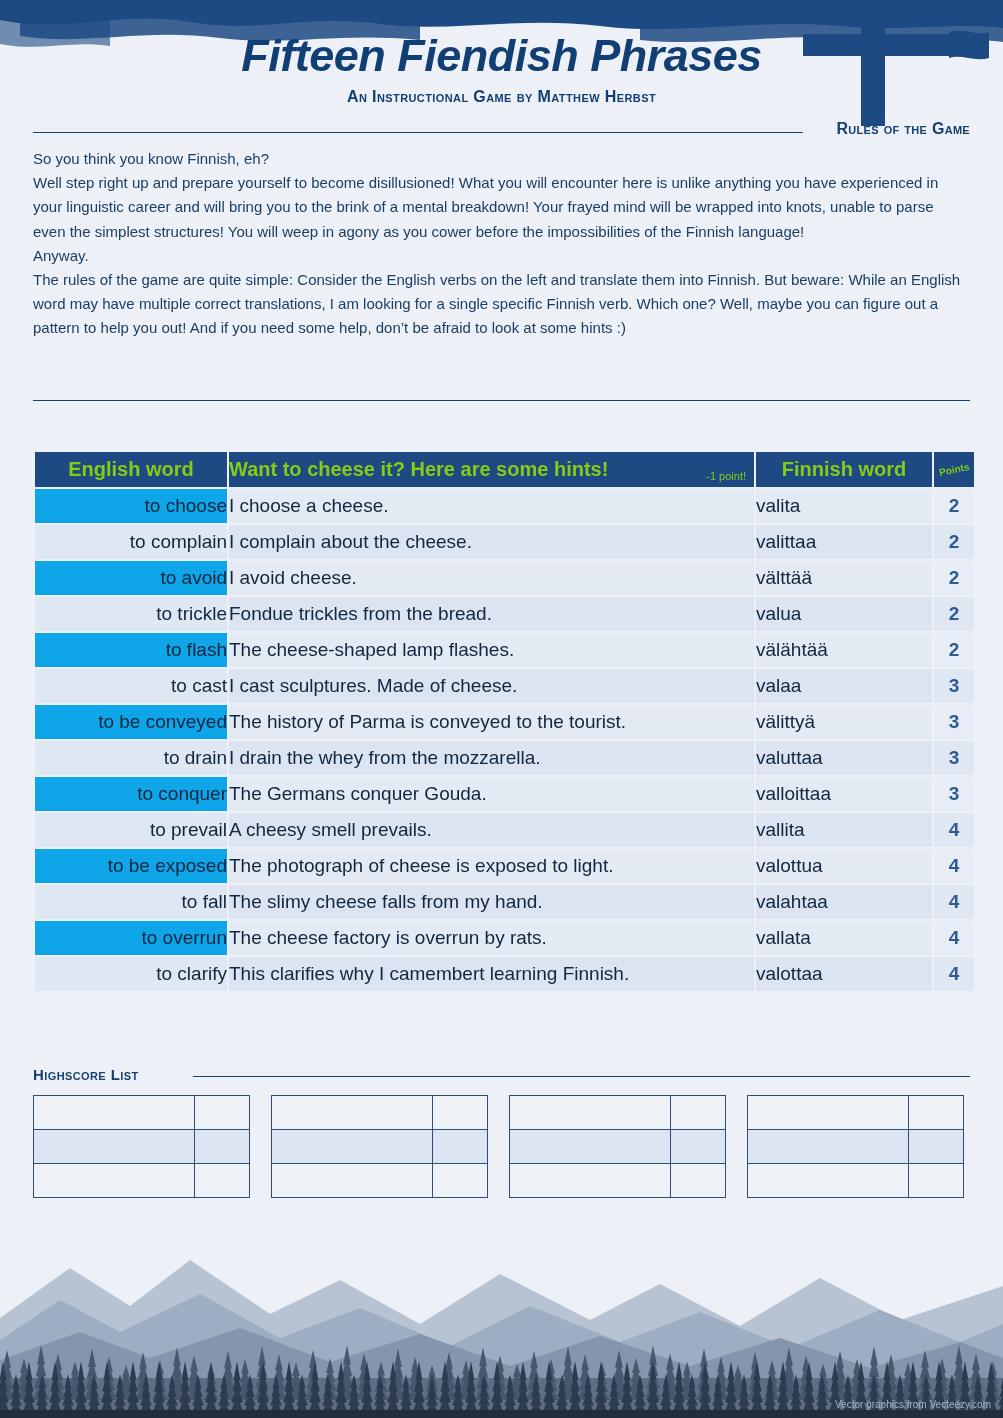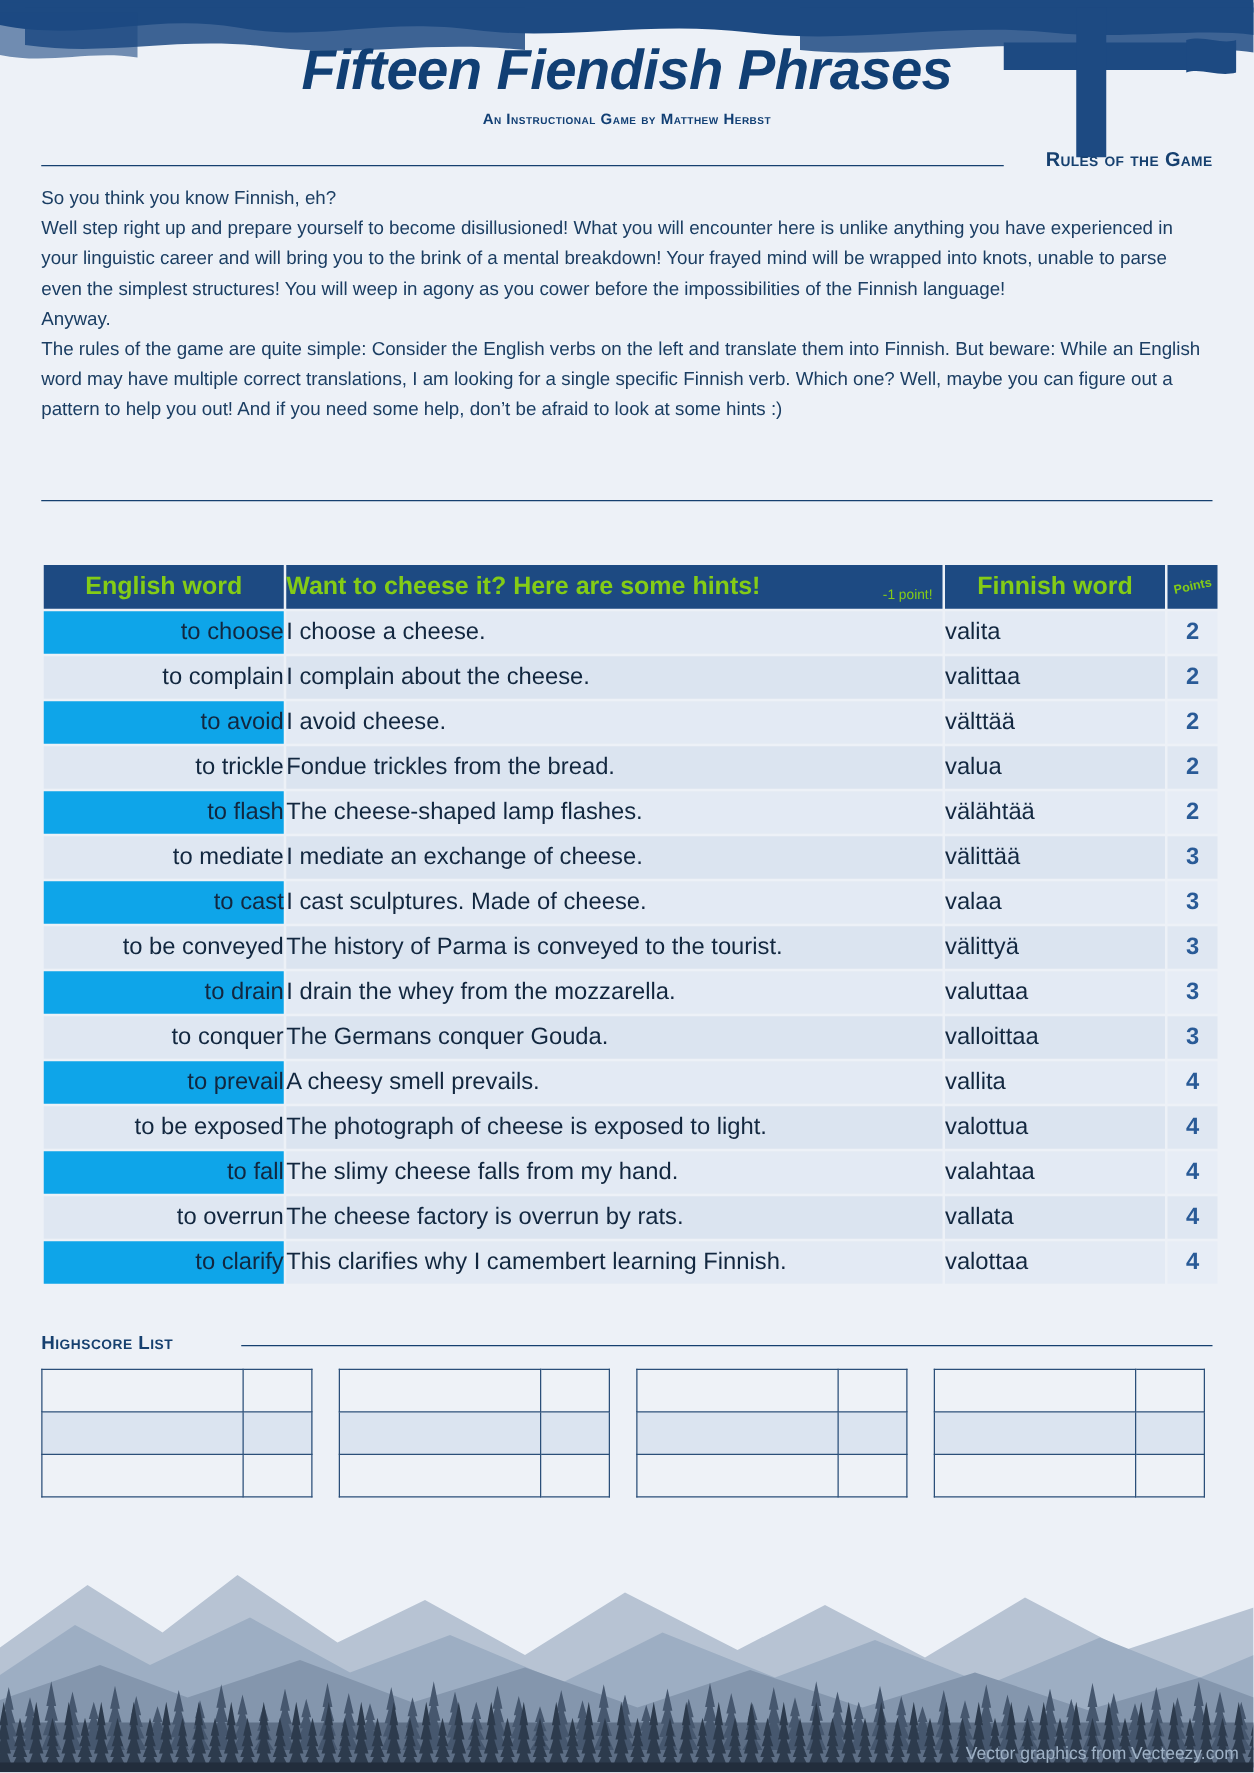--- a/index.html
+++ b/index.html
@@ -34,21 +34,21 @@
     font-weight: bold;
     color: #113f74;
     letter-spacing: -0.5px;
     font-family: "Liberation Sans", sans-serif;
     font-style: italic;
   }
   .subtitle {
     position: absolute;
     top: 88px; left: 0; width: 1003px;
     text-align: center;
-    font-size: 12px;
+    font-size: 16px;
     font-weight: bold;
     color: #113f74;
     letter-spacing: 0.4px;
     font-variant: small-caps;
   }
 
   
   .rules-head {
     position: absolute;
     top: 120px; left: 33px; width: 937px;
@@ -185,21 +185,21 @@
   
   .scenery {
     position: absolute;
     left: 0; bottom: 0;
     width: 1003px; height: 190px;
     overflow: hidden;
   }
   .credit {
     position: absolute;
     right: 12px; bottom: 8px;
-    font-size: 14px;
+    font-size: 10px;
     color: #9fb2c6;
     text-align: right;
   }
 </style>
 </head>
 <body>
 
 <div class="page">
 
   <div class="brush">
@@ -280,26 +280,20 @@
             <td class="fin">valua</td>
             <td class="pts">2</td>
           </tr>
           <tr>
             <td class="eng">to flash</td>
             <td class="hint">The cheese-shaped lamp flashes.</td>
             <td class="fin">välähtää</td>
             <td class="pts">2</td>
           </tr>
           <tr>
-            <td class="eng">to mediate</td>
-            <td class="hint">I mediate an exchange of cheese.</td>
-            <td class="fin">välittää</td>
-            <td class="pts">3</td>
-          </tr>
-          <tr>
             <td class="eng">to cast</td>
             <td class="hint">I cast sculptures. Made of cheese.</td>
             <td class="fin">valaa</td>
             <td class="pts">3</td>
           </tr>
           <tr>
             <td class="eng">to be conveyed</td>
             <td class="hint">The history of Parma is conveyed to the tourist.</td>
             <td class="fin">välittyä</td>
             <td class="pts">3</td>

